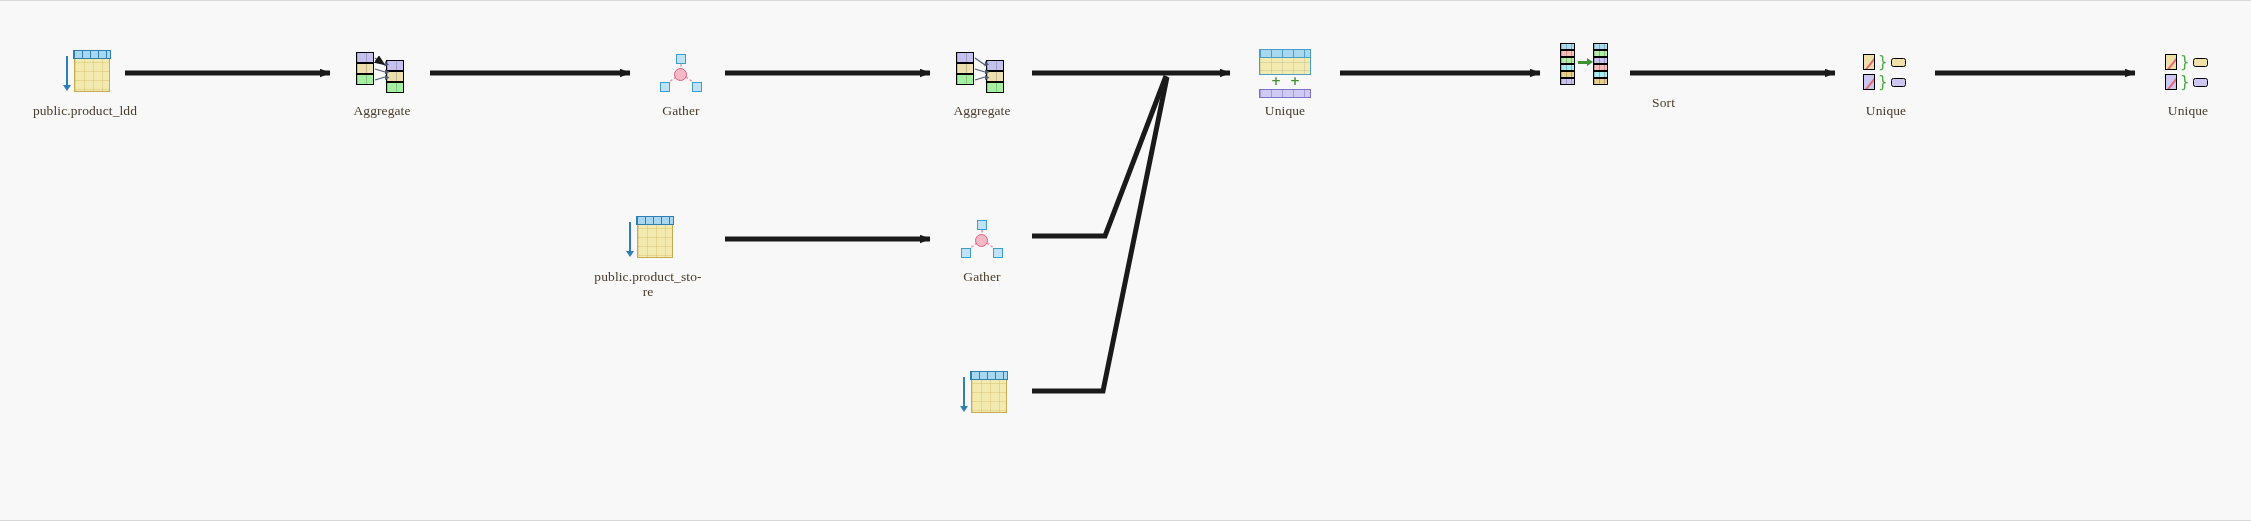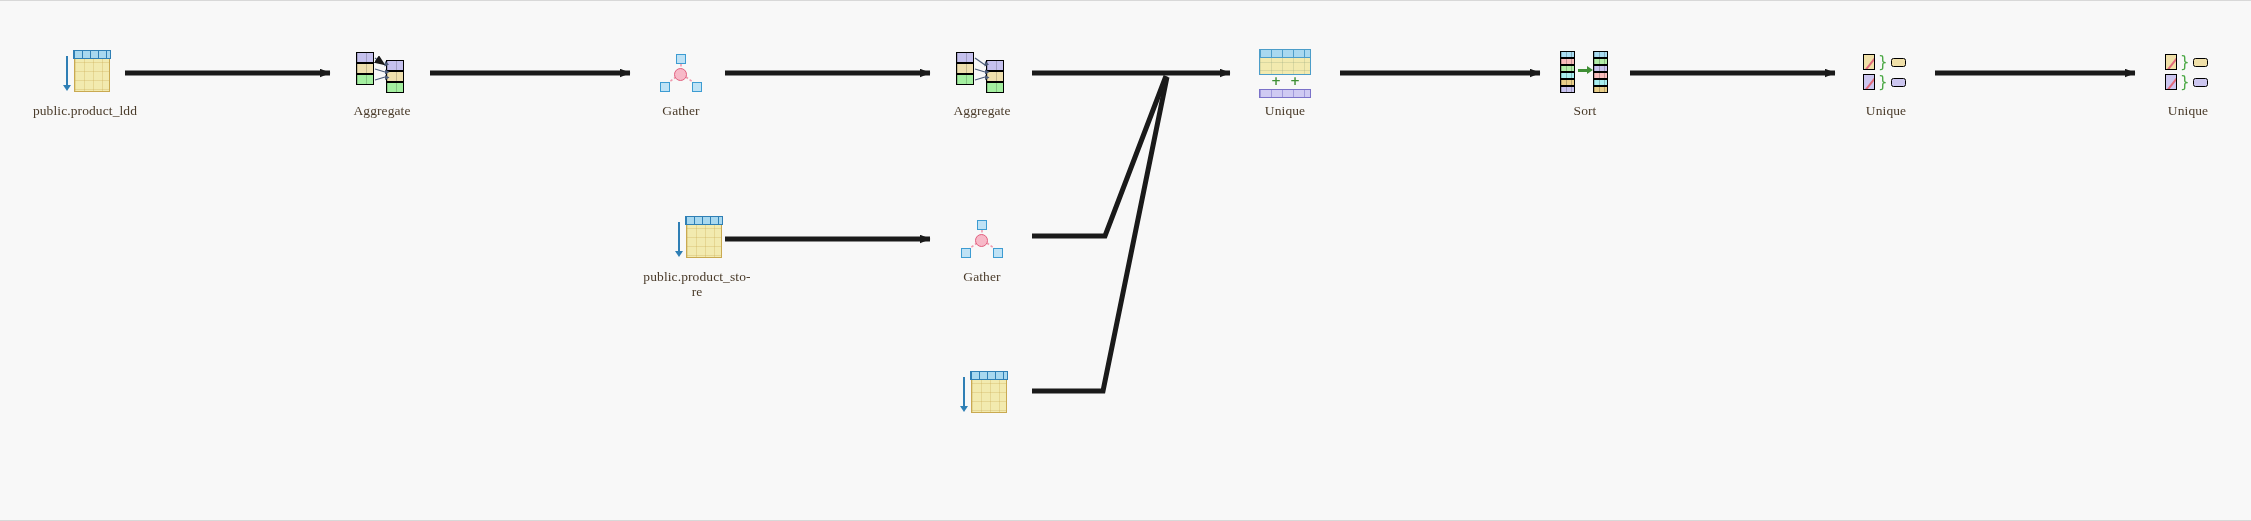--- a/index.html
+++ b/index.html
@@ -414,21 +414,21 @@
         <div class="tgrid"></div>
         <div class="thdr"></div>
         <div class="plus p1">+</div>
         <div class="plus p2">+</div>
         <div class="pbar"></div>
       </div>
     </div>
     <div class="node-label">Unique</div>
   </div>
 
-  <div class="node" style="left:1585px; top:48px;">
+  <div class="node" style="left:1585px; top:40px;text-align:right;">
     <div class="node-icon">
       <div class="ico-sort">
         <div class="col l">
           <div class="row s-blue"></div>
             <div class="row s-red"></div>
             <div class="row s-green"></div>
           <div class="row s-cyan"></div>
             <div class="row s-gold"></div>
             <div class="row s-purple"></div>
         </div>
@@ -483,21 +483,21 @@
               <div class="slash"></div>
             </div>
           <div class="brace">}</div>
           <div class="pill u-purple"></div>
         </div>
       </div>
     </div>
     <div class="node-label">Unique</div>
   </div>
 
-  <div class="node" style="left:697px; top:214px;">
+  <div class="node" style="left:648px; top:214px;">
     <div class="node-icon">
       <div class="ico-table">
         <div class="arr"></div>
         <div class="grid"></div>
         <div class="hdr"></div>
       </div>
     </div>
     <div class="node-label">public.product_sto-
 re</div>
   </div>

